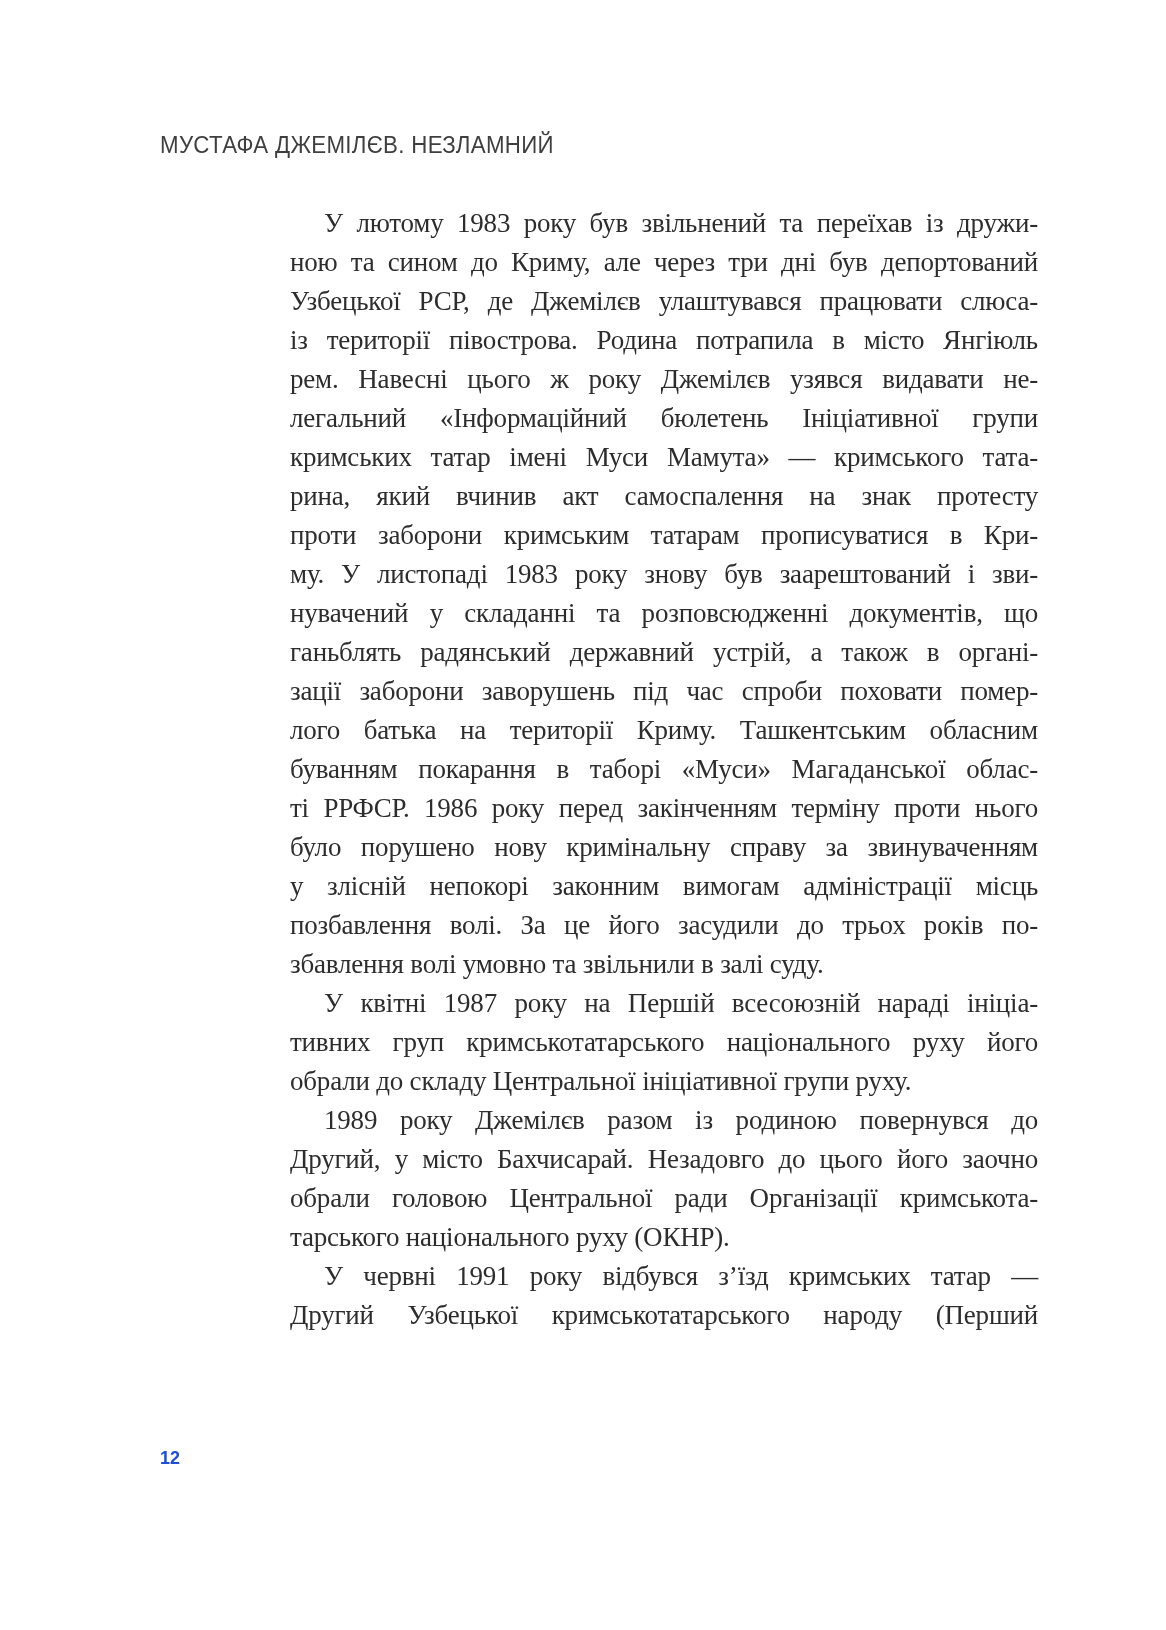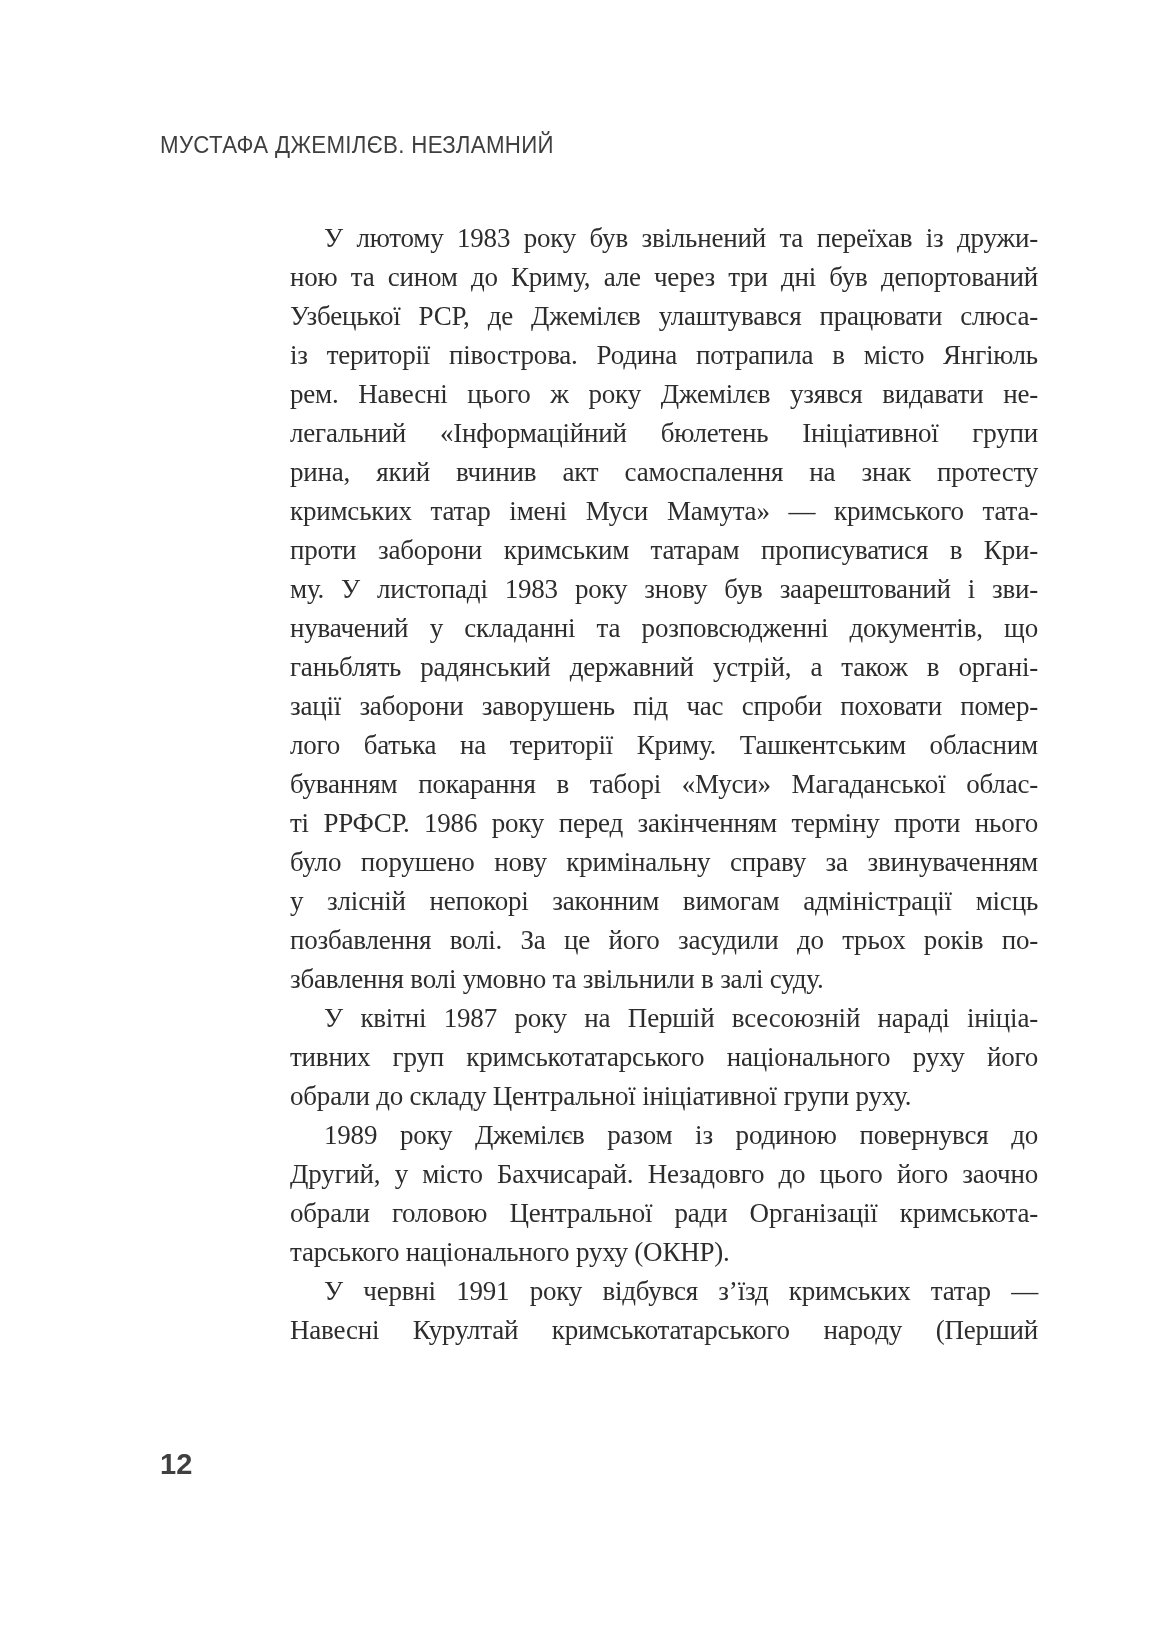--- a/index.html
+++ b/index.html
@@ -24,21 +24,21 @@
     font-weight: 400;
     color: #3f3f3f;
     letter-spacing: 0.3px;
     transform: scaleX(0.97);
     transform-origin: left top;
     white-space: nowrap;
   }
   .body-text {
     position: absolute;
     left: 290px;
-    top: 219px;
+    top: 204px;
     width: 748px;
     font-family: "Liberation Serif", "DejaVu Serif", serif;
     font-size: 27px;
     line-height: 39px;
     color: #2d2d2d;
     letter-spacing: -0.2px;
   }
   .body-text .line {
     text-align: justify;
     text-align-last: justify;
@@ -49,57 +49,57 @@
     text-align-last: left;
   }
   .body-text .line.indent {
     text-indent: 34px;
   }
   .page-number {
     position: absolute;
     left: 160px;
     top: 1448px;
     font-family: "Liberation Sans", sans-serif;
-    font-size: 29px;
+    font-size: 18px;
     font-weight: 700;
-    color: #404040;
+    color: #1d4ed8;
   }
 </style>
 </head>
 <body>
 
 <div class="page">
   <div class="running-header">МУСТАФА ДЖЕМІЛЄВ. НЕЗЛАМНИЙ</div>
 
   <div class="body-text">
       <div class="line indent">У лютому 1983 року був звільнений та переїхав із дружи-</div>
       <div class="line">ною та сином до Криму, але через три дні був депортований</div>
       <div class="line">Узбецької РСР, де Джемілєв улаштувався працювати слюса-</div>
       <div class="line">із території півострова. Родина потрапила в місто Янгіюль</div>
       <div class="line">рем. Навесні цього ж року Джемілєв узявся видавати не-</div>
       <div class="line">легальний «Інформаційний бюлетень Ініціативної групи</div>
+      <div class="line">кримських татар імені Муси Мамута» — кримського тата-</div>
       <div class="line">рина, який вчинив акт самоспалення на знак протесту</div>
-      <div class="line">кримських татар імені Муси Мамута» — кримського тата-</div>
       <div class="line">проти заборони кримським татарам прописуватися в Кри-</div>
       <div class="line">му. У листопаді 1983 року знову був заарештований і зви-</div>
       <div class="line">нувачений у складанні та розповсюдженні документів, що</div>
       <div class="line">ганьблять радянський державний устрій, а також в органі-</div>
       <div class="line">зації заборони заворушень під час спроби поховати помер-</div>
       <div class="line">лого батька на території Криму. Ташкентським обласним</div>
       <div class="line">буванням покарання в таборі «Муси» Магаданської облас-</div>
       <div class="line">ті РРФСР. 1986 року перед закінченням терміну проти нього</div>
       <div class="line">було порушено нову кримінальну справу за звинуваченням</div>
       <div class="line">у злісній непокорі законним вимогам адміністрації місць</div>
       <div class="line">позбавлення волі. За це його засудили до трьох років по-</div>
       <div class="line no-justify">збавлення волі умовно та звільнили в залі суду.</div>
       <div class="line indent">У квітні 1987 року на Першій всесоюзній нараді ініціа-</div>
       <div class="line">тивних груп кримськотатарського національного руху його</div>
       <div class="line no-justify">обрали до складу Центральної ініціативної групи руху.</div>
       <div class="line indent">1989 року Джемілєв разом із родиною повернувся до</div>
       <div class="line">Другий, у місто Бахчисарай. Незадовго до цього його заочно</div>
       <div class="line">обрали головою Центральної ради Організації кримськота-</div>
       <div class="line no-justify">тарського національного руху (ОКНР).</div>
       <div class="line indent">У червні 1991 року відбувся з’їзд кримських татар —</div>
-      <div class="line">Навесні Курултай кримськотатарського народу (Перший</div>
+      <div class="line">Другий Узбецької кримськотатарського народу (Перший</div>
     </div>
 
   <div class="page-number">12</div>
 </div>
 
 </body></html>

